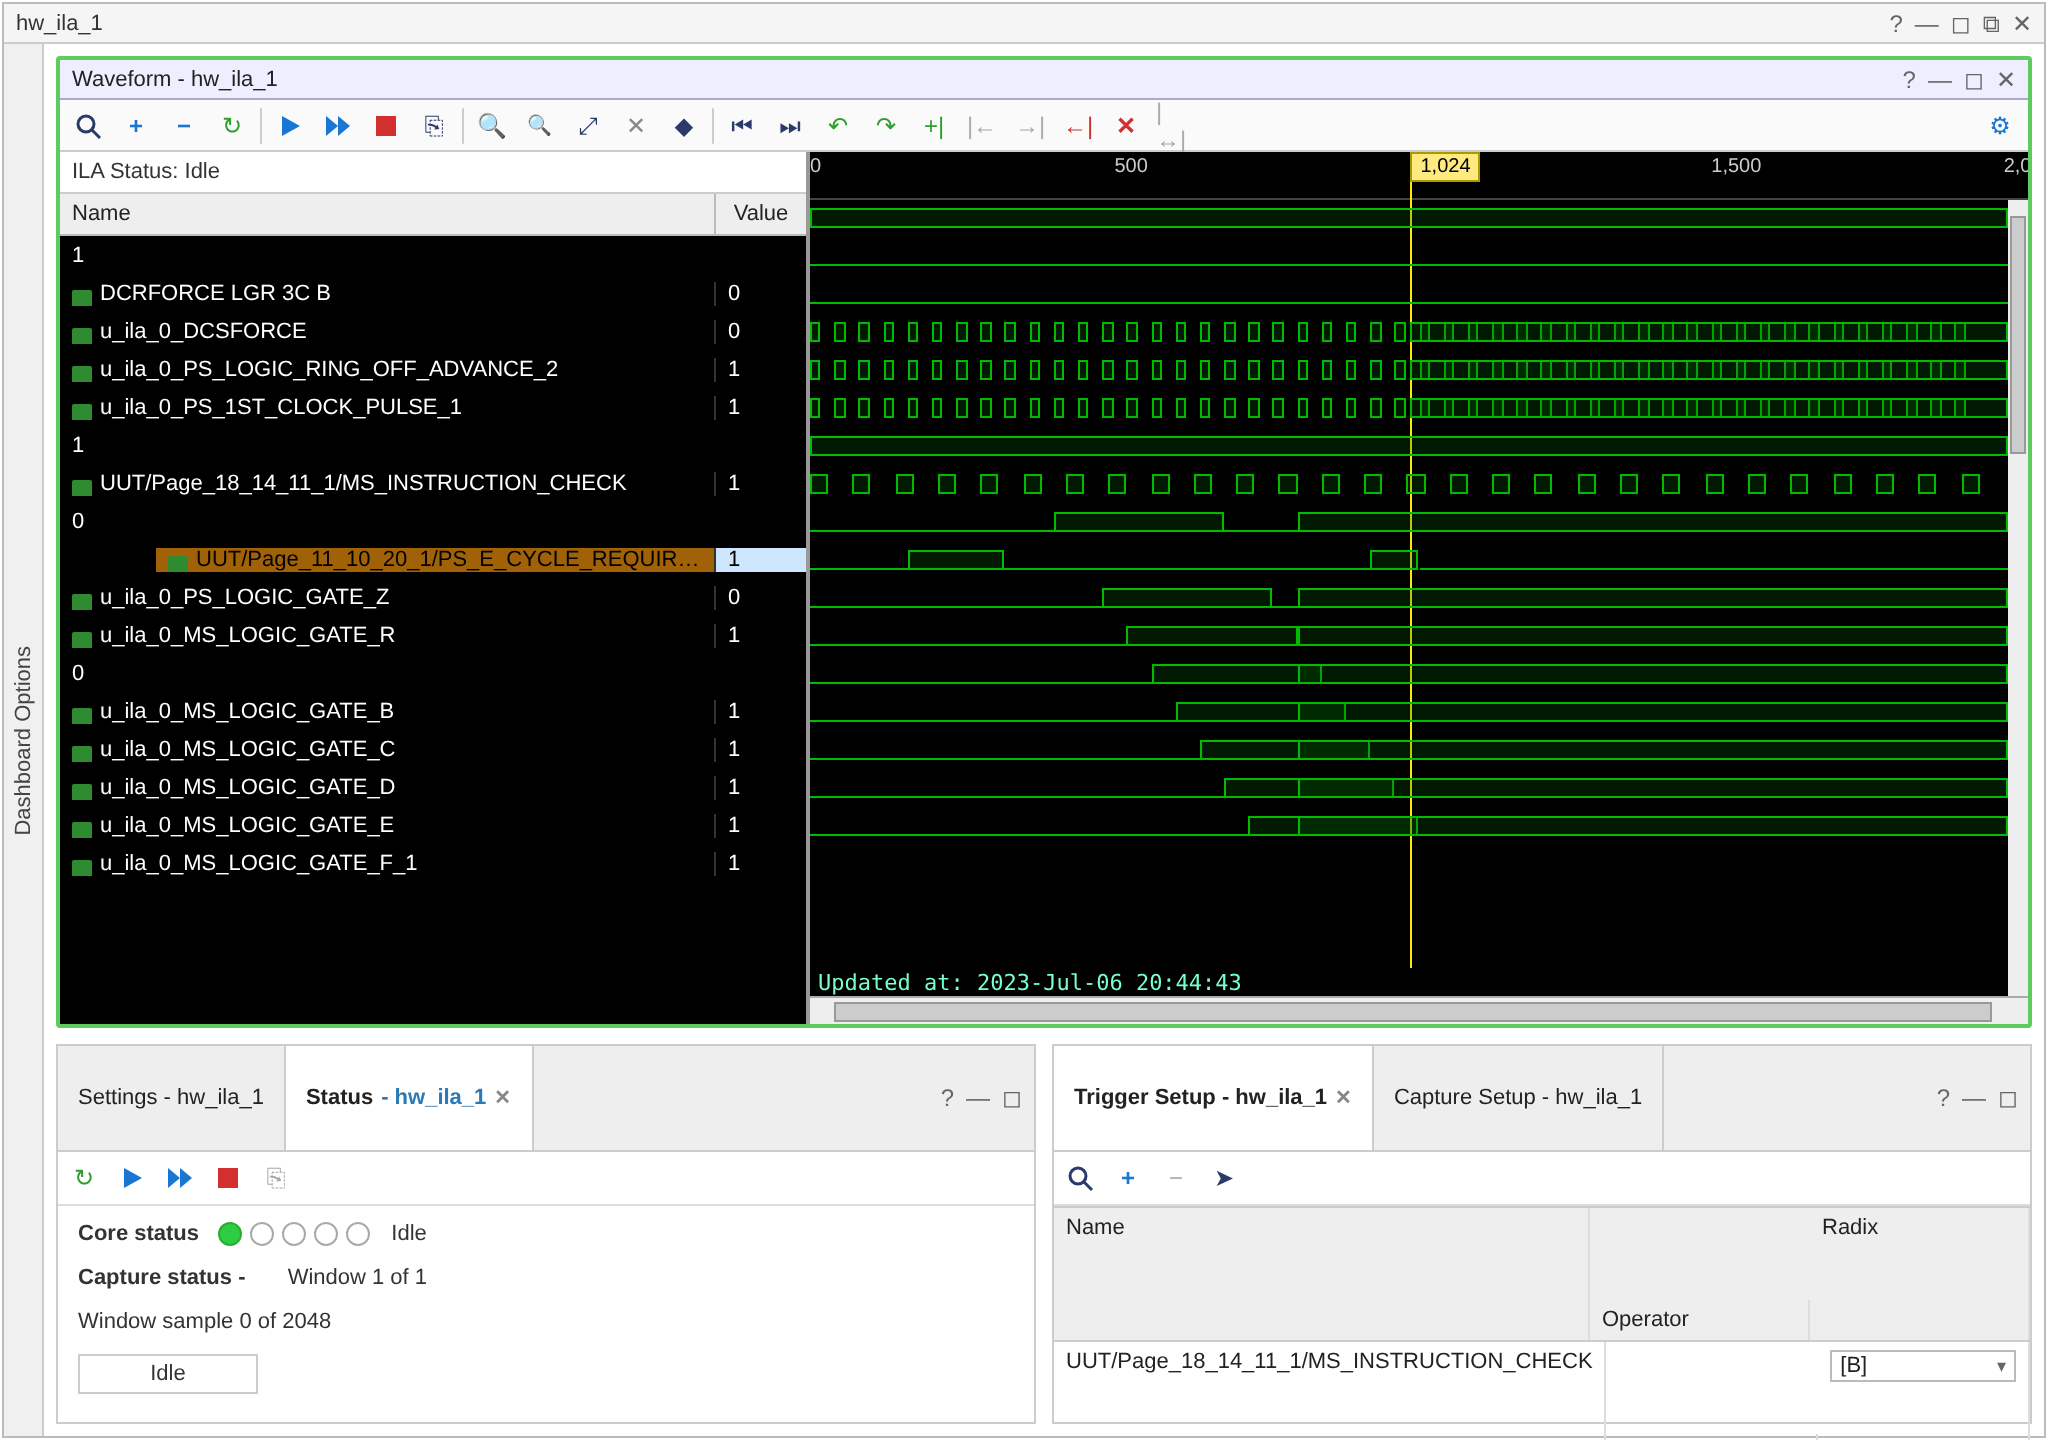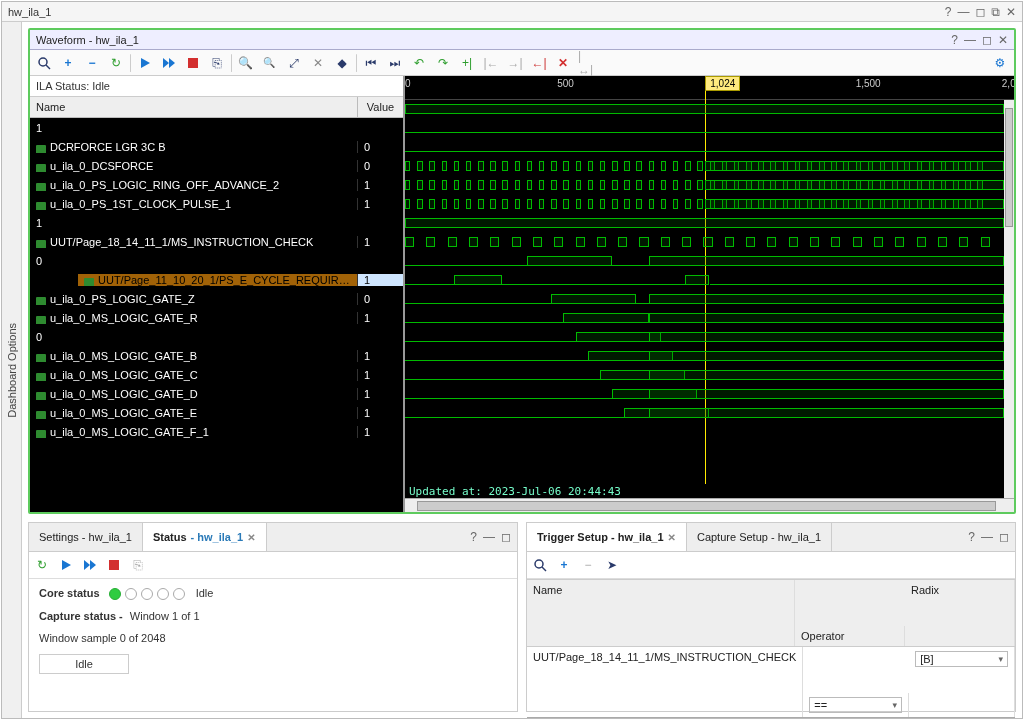--- a/index.html
+++ b/index.html
@@ -45,21 +45,21 @@
   .seg { position:absolute; top:4px; height:10px; border:1px solid #0b0; background:rgba(0,100,0,0.25);}
   .flat0 { position:absolute; top:13px; height:1px; background:#0b0;}
   .updated { position:absolute; bottom:14px; left:4px; font-family:monospace; font-size:11px; color:#7fc;}
   .hscroll { position:absolute; bottom:0; left:0; right:0; height:14px; background:#eee; border-top:1px solid #aaa;}
   .hscroll .thumb { position:absolute; top:2px; height:10px; background:#ccc; border:1px solid #999;}
   .vscroll { position:absolute; right:0; top:24px; bottom:14px; width:10px; background:#eee;}
   .vscroll .thumb { position:absolute; left:1px; width:8px; background:#ccc; border:1px solid #999;}
   .bottom { display:flex; gap:8px; height:190px; margin-top:8px;}
   .panel { flex:1; border:1px solid #ccc; display:flex; flex-direction:column; min-width:0;}
   .ptabs { display:flex; background:#eee; border-bottom:1px solid #ccc; font-size:11px; align-items:center;}
-  .ptab { padding:8px 10px; border-right:1px solid #ccc; cursor:default; display:flex; gap:4px; align-items:center;}
+  .ptab { padding:20px 10px; border-right:1px solid #ccc; cursor:default; display:flex; gap:4px; align-items:center;}
   .ptab.active { background:#fff; font-weight:bold;}
   .ptab .x { color:#888; font-size:10px;}
   .ptabs .spacer { flex:1;}
   .ptoolbar { display:flex; gap:4px; padding:3px; border-bottom:1px solid #ddd;}
   .status-body { padding:8px 10px; font-size:11px; color:#333; display:flex; flex-direction:column; gap:10px;}
   .dots { display:inline-flex; gap:4px; vertical-align:middle; margin-left:6px;}
   .dot { width:12px; height:12px; border-radius:50%; border:1px solid #aaa; background:#fff;}
   .dot.on { background:#2ecc40; border-color:#27ae35;}
   .idle-box { border:1px solid #ccc; width:90px; text-align:center; padding:3px 0; font-size:11px;}
   .trigtbl { border-top:1px solid #ccc;}
@@ -540,21 +540,21 @@
                 <span class="dot on"></span>
                   <span class="dot"></span>
                   <span class="dot"></span>
                   <span class="dot"></span>
                   <span class="dot"></span>
               </span>
               <span style="margin-left:8px">Idle</span>
             </div>
             <div>
               <b>Capture status -</b>
-              <span style="margin-left:4px">Window 1 of 1</span>
+              <span style="margin-left:18px">Window 1 of 1</span>
             </div>
             <div>Window sample 0 of 2048</div>
             <div class="idle-box">Idle</div>
           </div>
         </div>
 
         <div class="panel">
           <div class="ptabs">
             <div class="ptab active">
               <span>Trigger Setup - hw_ila_1</span>

